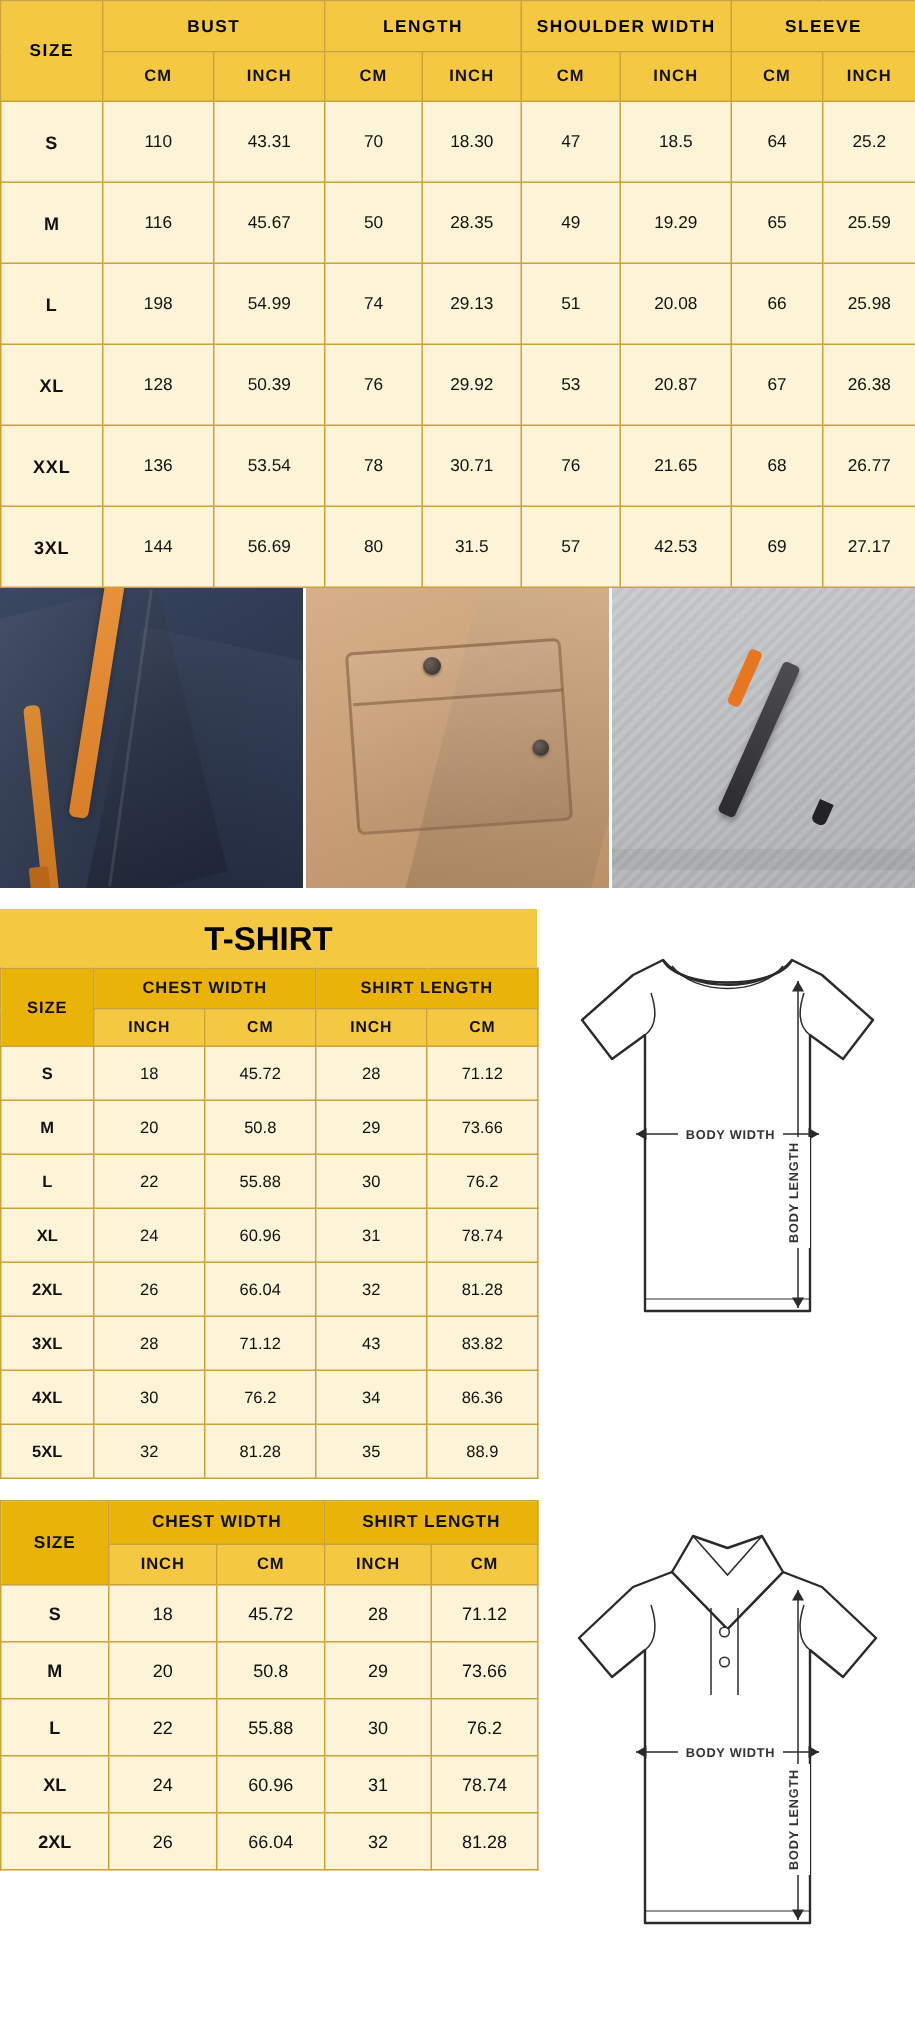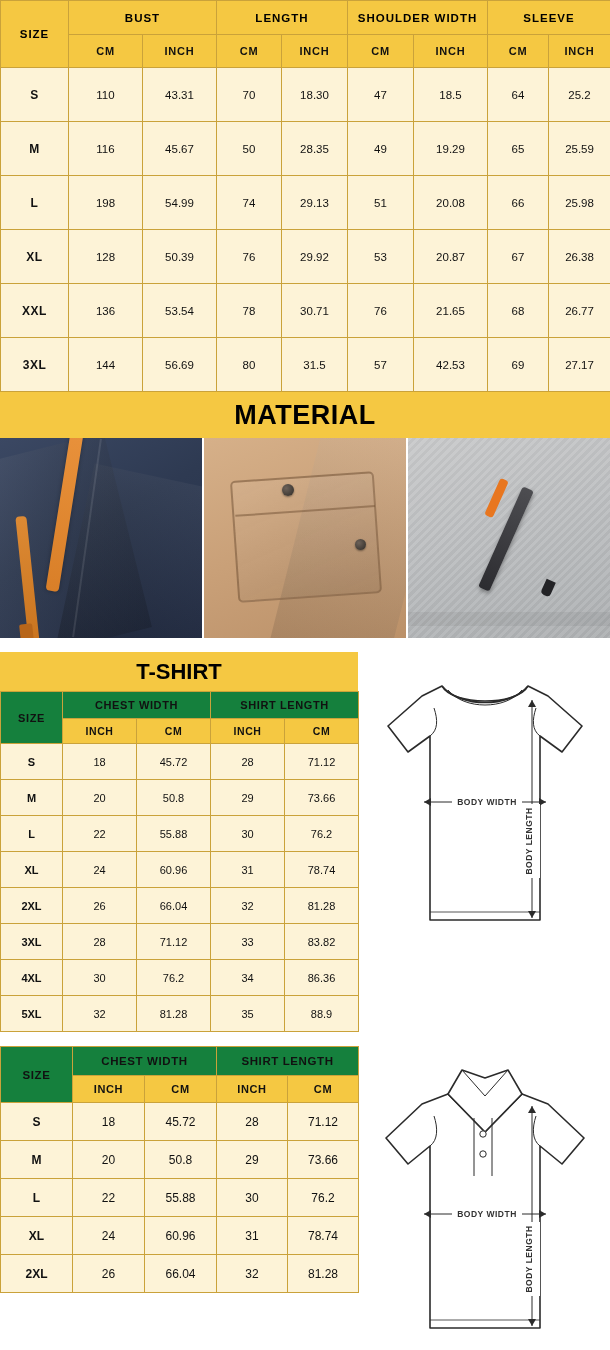--- a/index.html
+++ b/index.html
@@ -198,21 +198,21 @@
   }
   .tshirt-title { font-size: 22px; padding: 7px 0 6px 0; }
   .polo-title { font-size: 24px; padding: 9px 0 8px 0; }
 
   .shirt-table td, .shirt-table th {
     border: 1px solid #caa23a;
     text-align: center;
     vertical-align: middle;
   }
   .shirt-table th {
-    background: #15803d;
+    background: #eab308;
     font-size: 11px;
     font-weight: bold;
     letter-spacing: 0.6px;
     height: 24px;
   }
   .shirt-table td.unit {
     background: #f5c842;
     font-size: 10.5px;
     font-weight: bold;
     letter-spacing: 0.6px;
@@ -343,21 +343,20 @@
         <td class="val">80</td>
         <td class="val">31.5</td>
         <td class="val">57</td>
         <td class="val">42.53</td>
         <td class="val">69</td>
         <td class="val">27.17</td>
       </tr>
     </tbody>
   </table>
 
-  <div class="material-title">MATERIAL</div>
 
   <div class="material-photos">
     <div class="photo p1">
       <div class="fold-a"></div>
       <div class="fold-b"></div>
       <div class="seam"></div>
       <div class="string1"></div>
       <div class="string2"></div>
       <div class="tip"></div>
     </div>
@@ -436,21 +435,21 @@
             <td class="sizecell">2XL</td>
             <td class="val">26</td>
             <td class="val">66.04</td>
             <td class="val">32</td>
             <td class="val">81.28</td>
           </tr>
           <tr>
             <td class="sizecell">3XL</td>
             <td class="val">28</td>
             <td class="val">71.12</td>
-            <td class="val">33</td>
+            <td class="val">43</td>
             <td class="val">83.82</td>
           </tr>
           <tr>
             <td class="sizecell">4XL</td>
             <td class="val">30</td>
             <td class="val">76.2</td>
             <td class="val">34</td>
             <td class="val">86.36</td>
           </tr>
           <tr>

